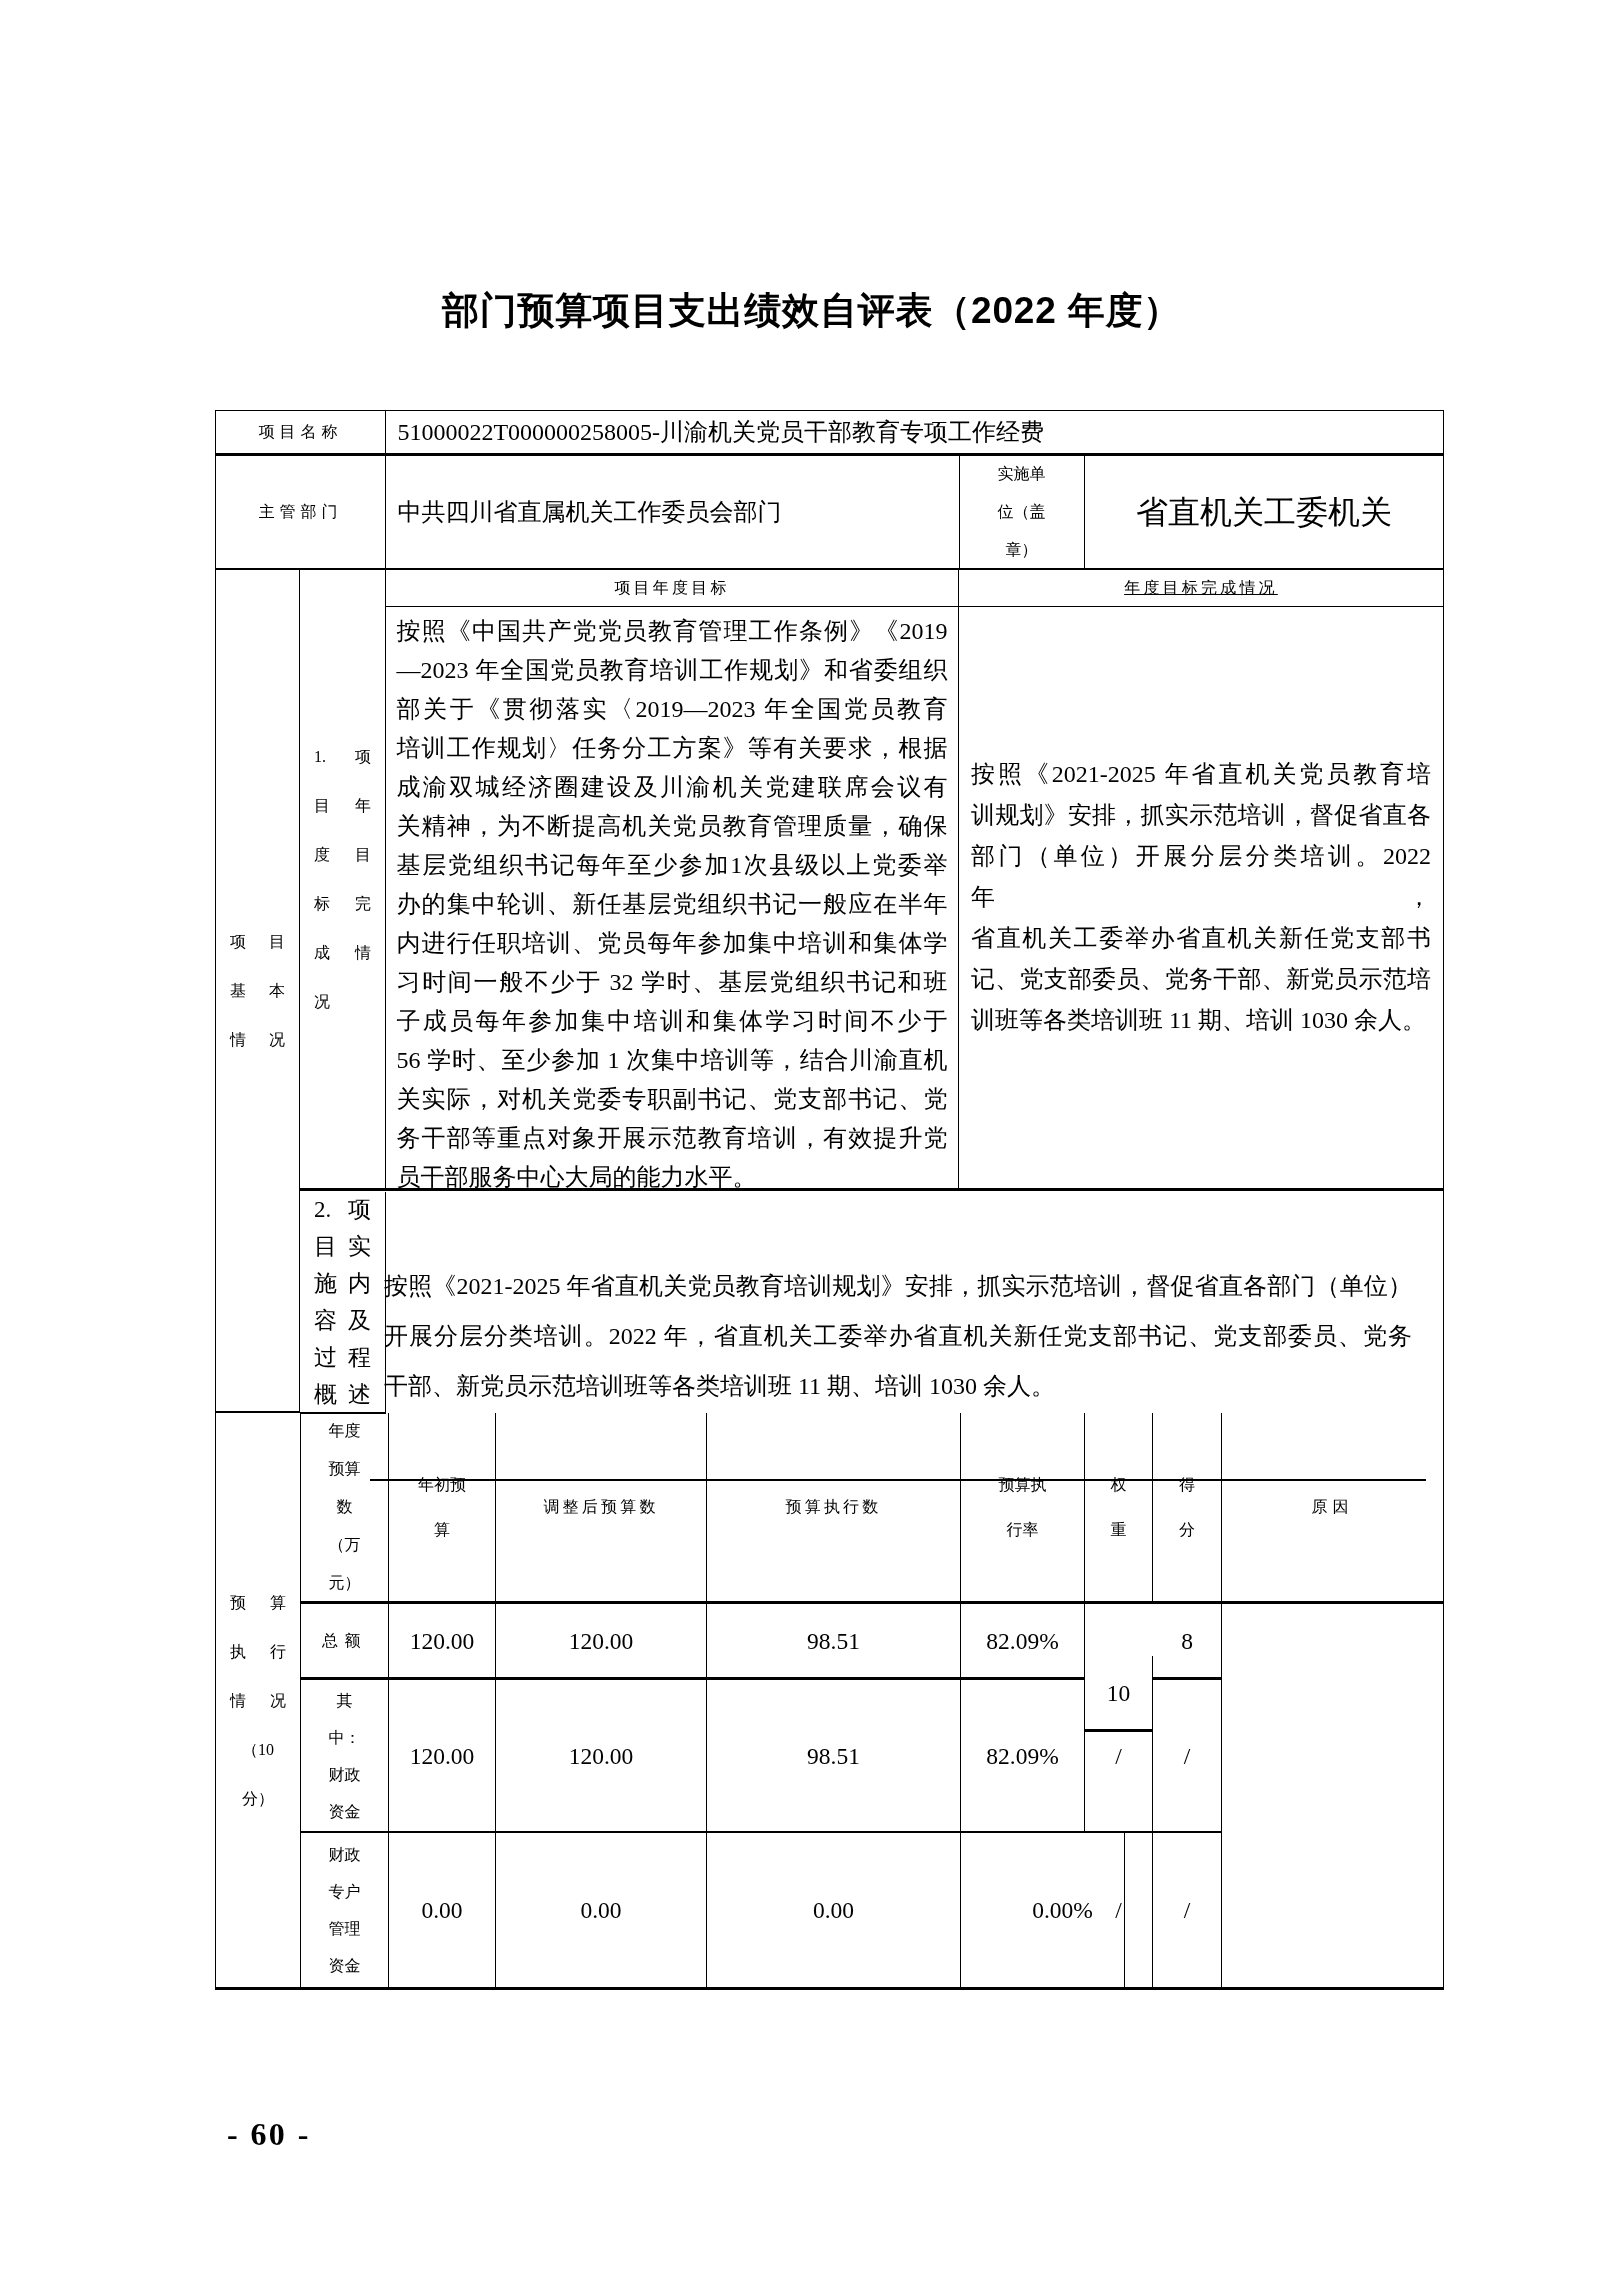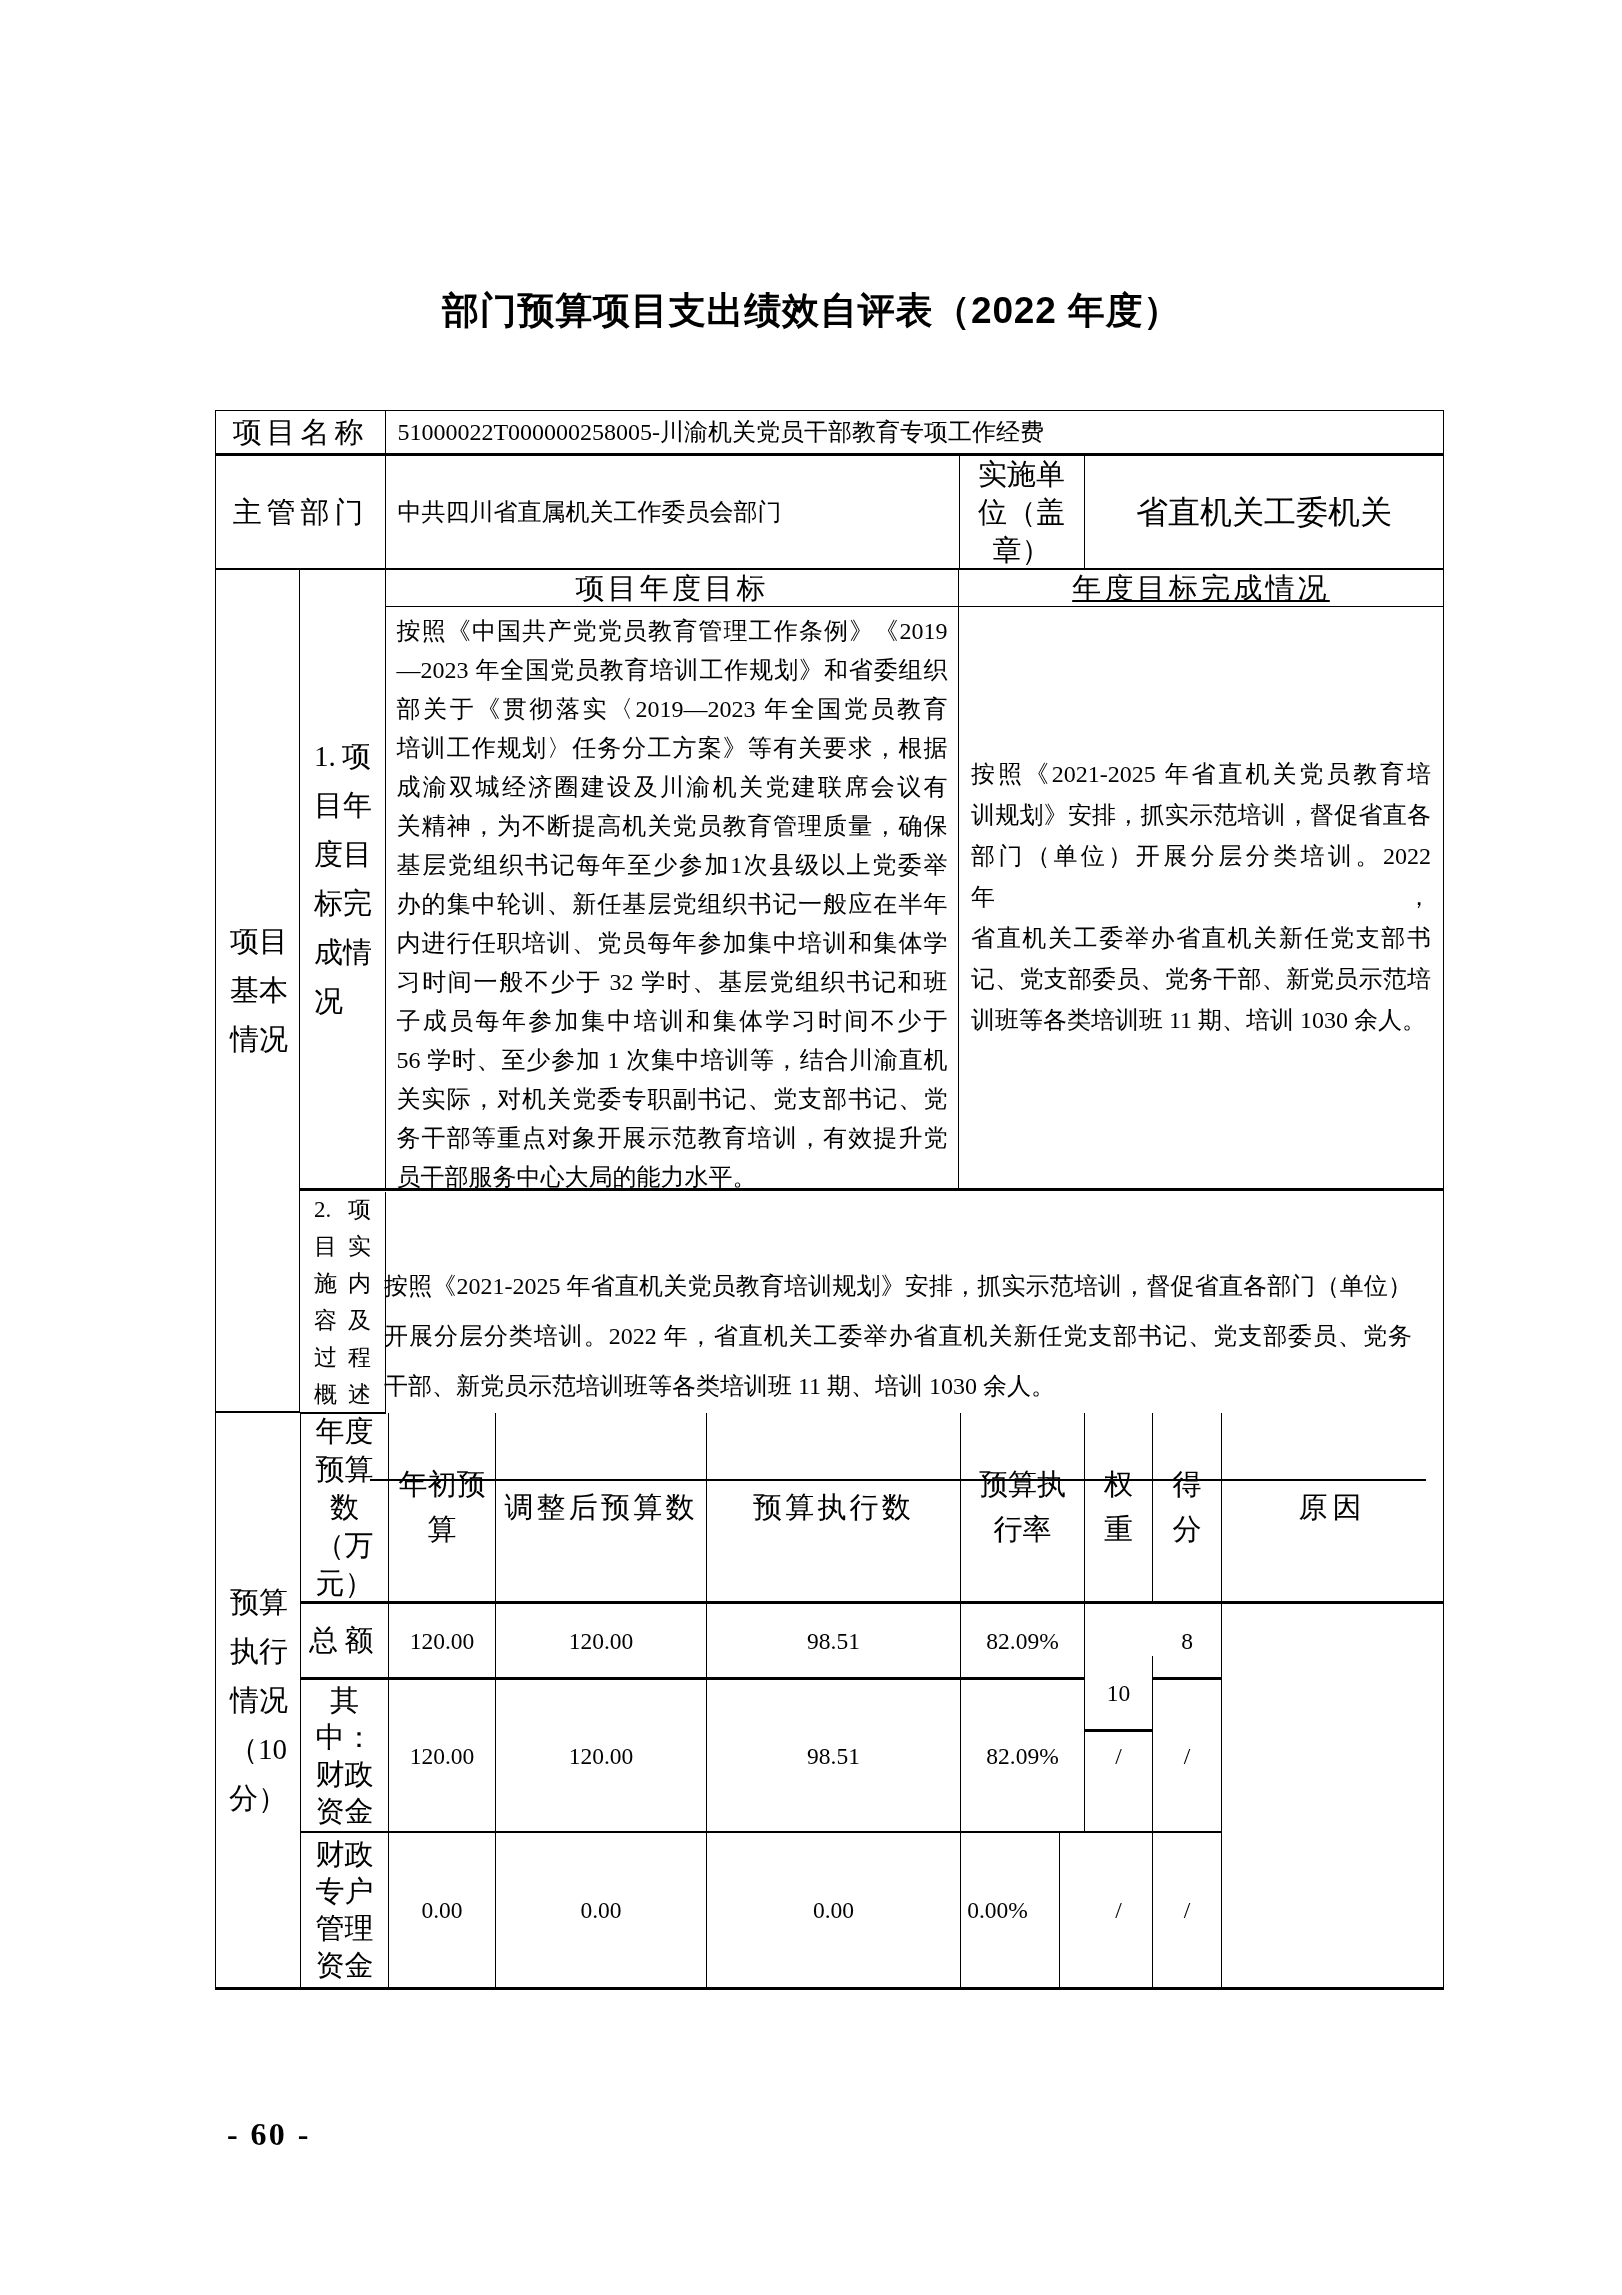--- a/index.html
+++ b/index.html
@@ -14,21 +14,21 @@
     font-weight:bold;font-size:37px;line-height:49px;letter-spacing:0.8px;
   }
   .sheet{
     position:absolute;left:215px;top:410px;width:1227px;height:1576px;
     border:1.6px solid #000;border-bottom-width:3.2px;box-sizing:content-box;
   }
   .cell{
     position:absolute;box-sizing:border-box;
     border-right:1.6px solid #000;border-bottom:1.6px solid #000;
     display:flex;flex-direction:column;justify-content:center;align-items:center;
-    text-align:center;font-size:29px;line-height:32px;overflow:hidden;
+    text-align:center;font-size:16px;line-height:32px;overflow:hidden;
   }
   .bb3{border-bottom-width:2.4px;}
   .bb4{border-bottom-width:3.2px;}
   .bb0{border-bottom:none;}
   .br0{border-right:none;}
   .ls6{letter-spacing:4.9px;}
   .ls4{letter-spacing:3.2px;}
   .ls8{letter-spacing:6.5px;}
   .left-text{align-items:flex-start;text-align:left;padding-left:11.4px;padding-right:6.5px;}
   .ln{width:100%;}
@@ -243,20 +243,20 @@
 
   <div class="cell bb0 vlabel-tight" style="left:85px;top:1422px;width:88px;height:154px;">
       <div class="ln">财政</div>
       <div class="ln">专户</div>
       <div class="ln">管理</div>
       <div class="ln">资金</div>
     </div>
   <div class="cell bb0 num" style="left:173px;top:1422px;width:107px;height:154px;">0.00</div>
   <div class="cell bb0 num" style="left:280px;top:1422px;width:211px;height:154px;">0.00</div>
   <div class="cell bb0 num" style="left:491px;top:1422px;width:254px;height:154px;">0.00</div>
-  <div class="cell bb0 num" style="left:720px;top:1422px;width:124px;height:154px;">0.00%</div>
+  <div class="cell bb0 num" style="left:785px;top:1422px;width:124px;height:154px;">0.00%</div>
   <div class="cell bb0 num" style="left:869px;top:1422px;width:68px;height:154px;">/</div>
   <div class="cell bb0 num" style="left:937px;top:1422px;width:69px;height:154px;">/</div>
 
 </div>
 
 <div class="page-num">- 60 -</div>
 
 
 </body></html>

